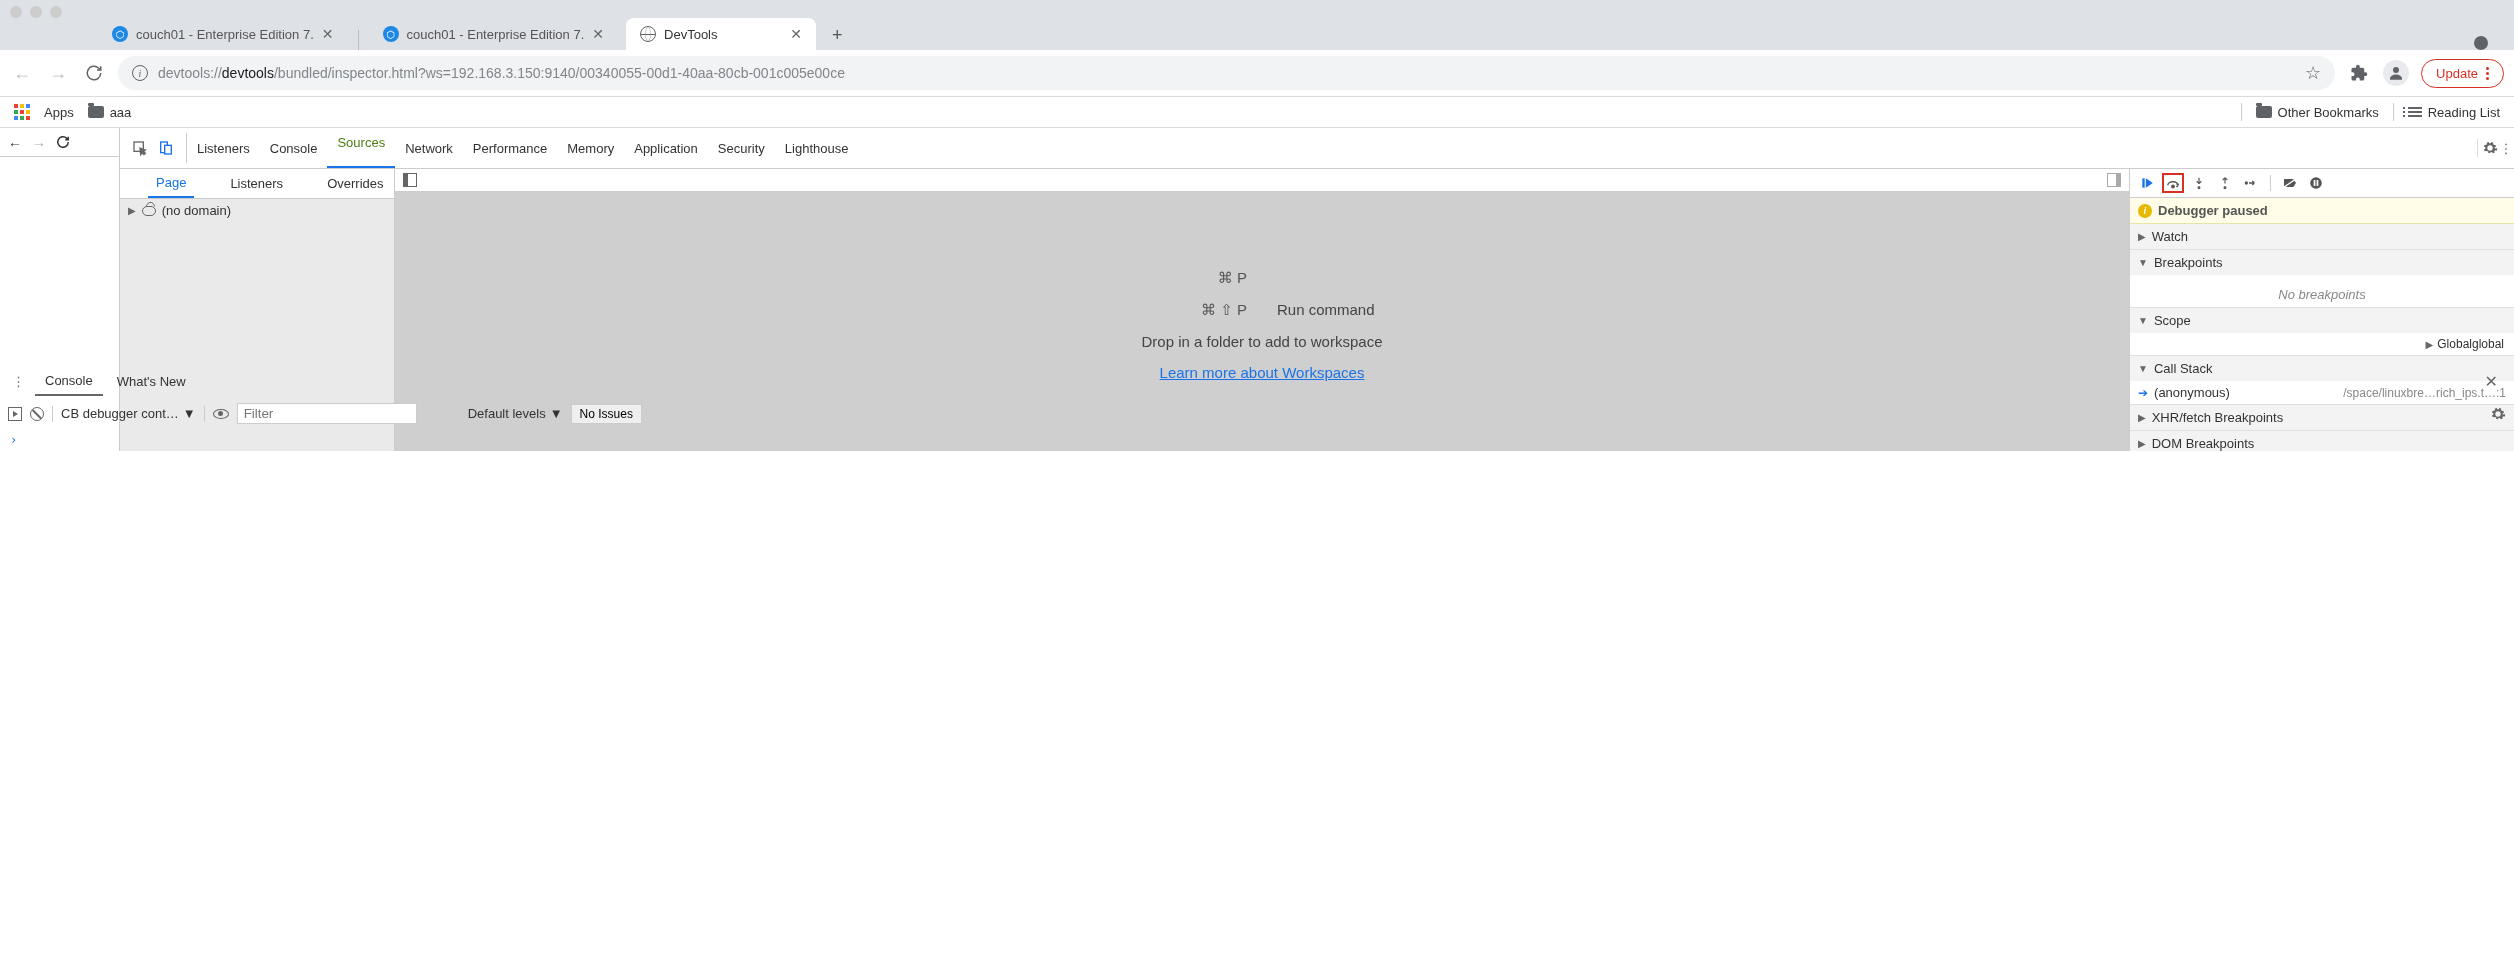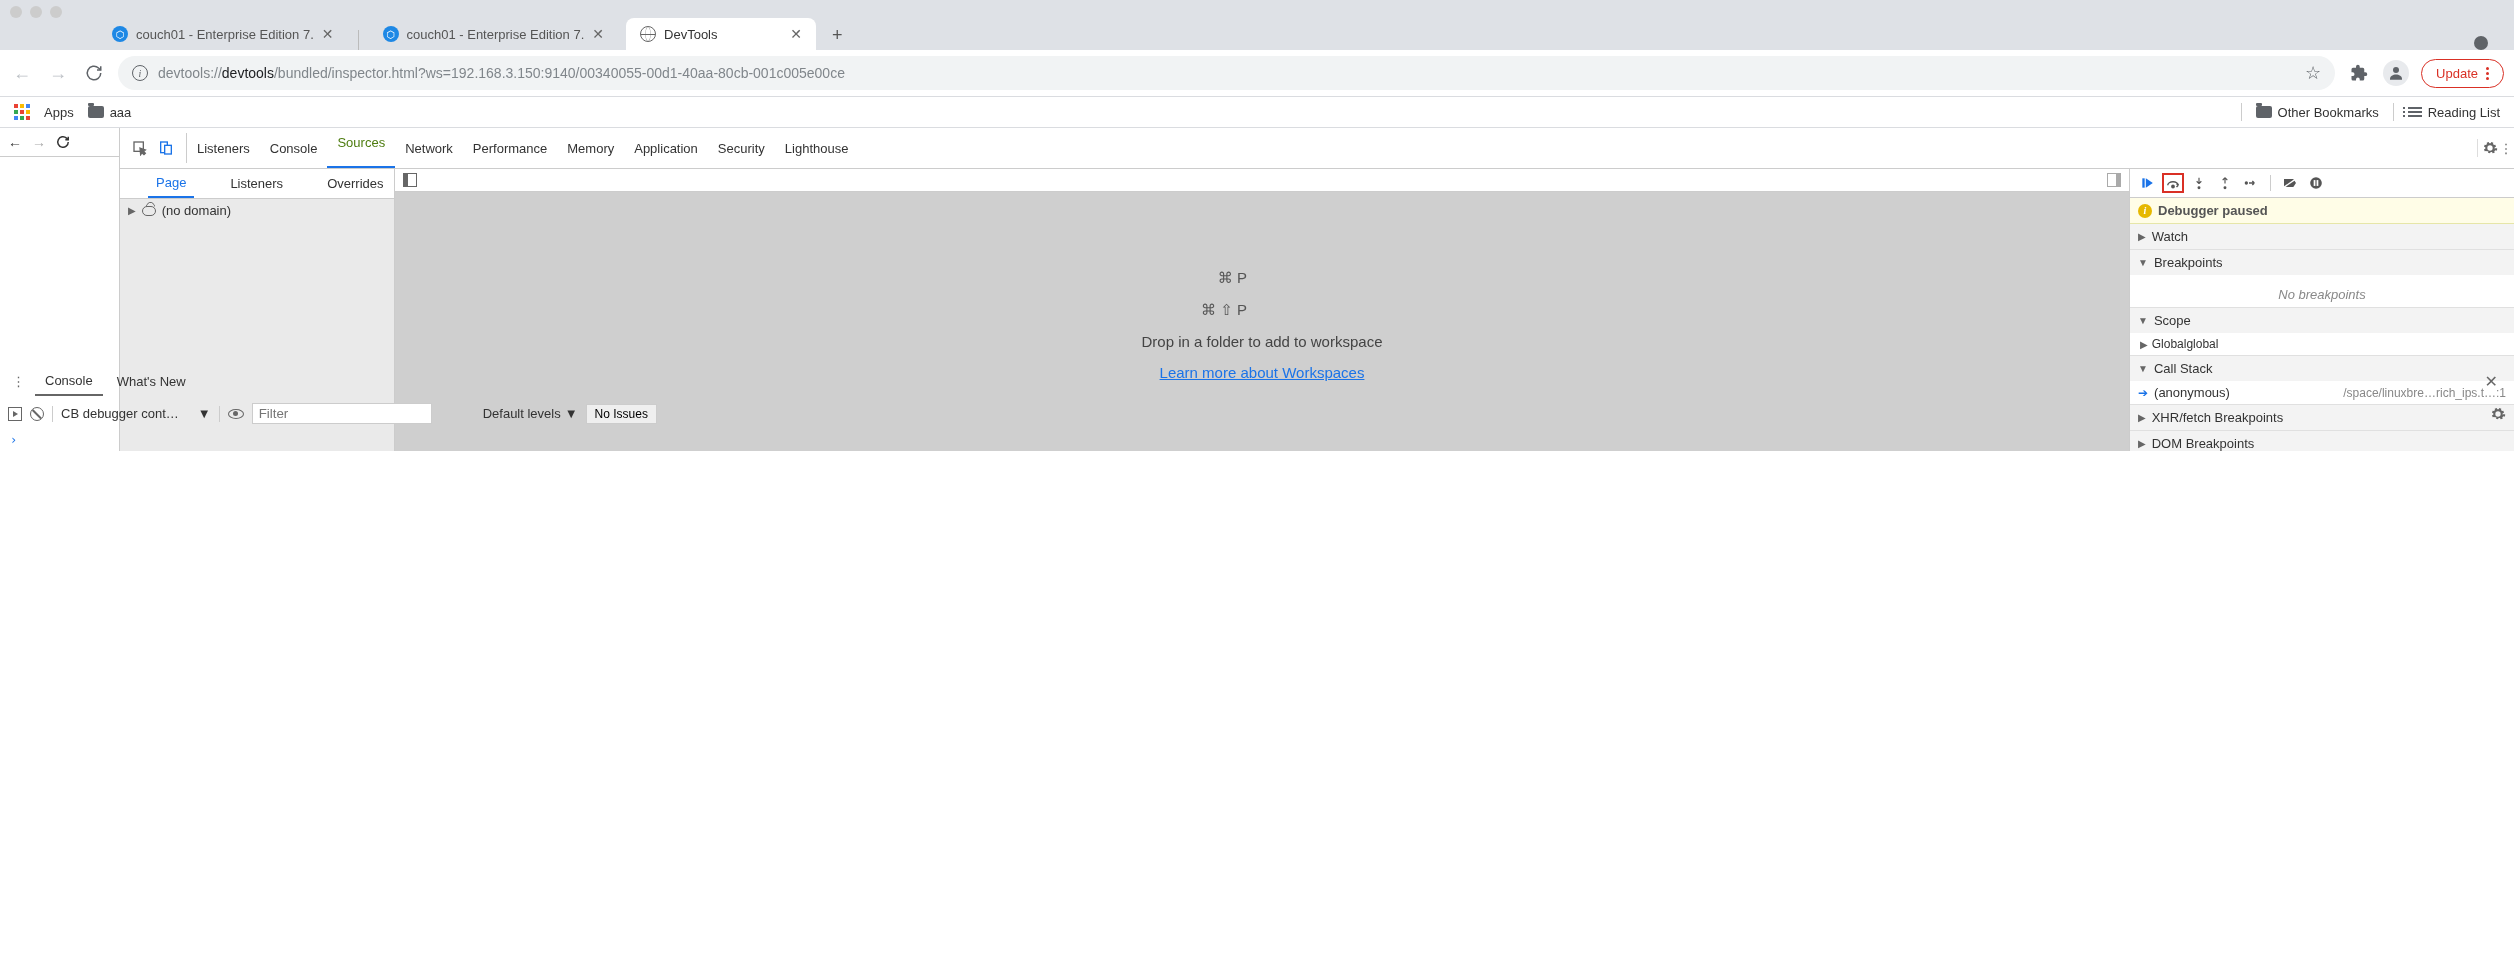--- a/index.html
+++ b/index.html
@@ -108,34 +108,34 @@
   .dbg-btn { width:22px; height:20px; display:flex; align-items:center; justify-content:center; color:#555;}
   .dbg-btn.play { color:#1a73e8;}
   .dbg-btn.step-over { border:2px solid #d93025; padding:2px;}
   .dbg-sep { width:1px; height:16px; background:#ccc; margin:0 4px;}
   .dbg-paused { background:#fffde7; border-bottom:1px solid #e6e6a8; padding:5px 8px; display:flex; align-items:center; gap:6px; font-weight:bold; color:#555;}
   .info-circle { width:14px; height:14px; border-radius:50%; background:#e6b800; color:#fff; display:flex; align-items:center; justify-content:center; font-size:10px; font-family:serif; font-style:italic;}
   .dbg-section { border-bottom:1px solid #e0e0e0;}
   .dbg-head { display:flex; align-items:center; gap:6px; padding:5px 8px; background:#f3f3f3; color:#333;}
   .dbg-head .tri { font-size:10px;}
   .dbg-empty { background:#fff; text-align:center; padding:5px; font-style:italic; color:#888;margin-top:7px;}
-  .dbg-row { display:flex; justify-content:flex-start; padding:4px 10px; background:#fff; font-family:Menlo,monospace; font-size:12px;}
+  .dbg-row { display:flex; justify-content:flex-end; padding:4px 10px; background:#fff; font-family:Menlo,monospace; font-size:12px;}
   .dbg-callstack-row{display:flex;align-items:center;gap:6px;padding:4px 8px;background:#fff;}
   .call-ptr{color:#1a73e8; font-size:12px;}
   .call-loc { margin-left:auto; color:#888; font-size:12px;}
 
   
   .drawer { border-top:1px solid #bbb; background:#fff;}
   .drawer-tabs { display:flex; align-items:center; gap:4px; padding:2px 6px; border-bottom:1px solid #ccc; font-size:13px;}
   .drawer-tabs .kebab{padding:4px 6px;color:#666;}
   .drawer-tabs .dtab{padding:6px 10px;}
   .drawer-tabs .dtab.active{border-bottom:2px solid #666;}
   .drawer-tabs .close-x{margin-left:auto; padding:4px 10px; font-size:16px; color:#666;}
   .console-toolbar{display:flex;align-items:center;gap:8px;padding:4px 8px;border-bottom:1px solid #eee;font-size:13px;}
-  .console-toolbar .ctx{display:flex;align-items:center;gap:19px;text-align:center;}
+  .console-toolbar .ctx{display:flex;align-items:center;gap:4px;text-align:center;}
   .filter-box{border:1px solid #ccc;padding:2px 6px;width:180px;color:#888;}
   .levels{display:flex;align-items:center;gap:4px;margin-left:43px;}
   .issues-btn{border:1px solid #ccc;padding:2px 8px;font-size:12px;}
   .console-toolbar .spacer{flex:1;}
   .eye-icon{width:16px;height:10px;border:1.5px solid #666;border-radius:60% 60% 60% 60%;position:relative;}
   .eye-icon::after{content:"";position:absolute;width:5px;height:5px;background:#666;border-radius:50%;top:1px;left:4px;}
   .forbid-icon{width:14px;height:14px;border:1.5px solid #666;border-radius:50%;position:relative;}
   .forbid-icon::after{content:"";position:absolute;width:100%;height:1.5px;background:#666;top:50%;left:0;transform:translateY(-50%) rotate(45deg);}
   .play-box{width:14px;height:14px;border:1.5px solid #666;display:flex;align-items:center;justify-content:center;}
   .play-box::after{content:"";border-left:5px solid #666;border-top:3px solid transparent;border-bottom:3px solid transparent;}
@@ -321,20 +321,21 @@
         <div class="editor-tabs">
           <div class="panel-icon left-panel"></div>
           <div class="panel-icon right-panel"></div>
         </div>
         <div class="editor-body">
           <div class="shortcut-row">
             <div class="shortcut-key">⌘ P</div>
           </div>
           <div class="shortcut-row">
             <div class="shortcut-key">⌘ ⇧ P</div>
+            <div class="shortcut-label">Run command</div>
           </div>
           <div class="drop-text">Drop in a folder to add to workspace</div>
           <a href="#">Learn more about Workspaces</a>
         </div>
         <div class="editor-footer"></div>
       </div>
 
       <div class="dbg-right">
         <div class="dbg-toolbar">
           <div class="dbg-btn play">

